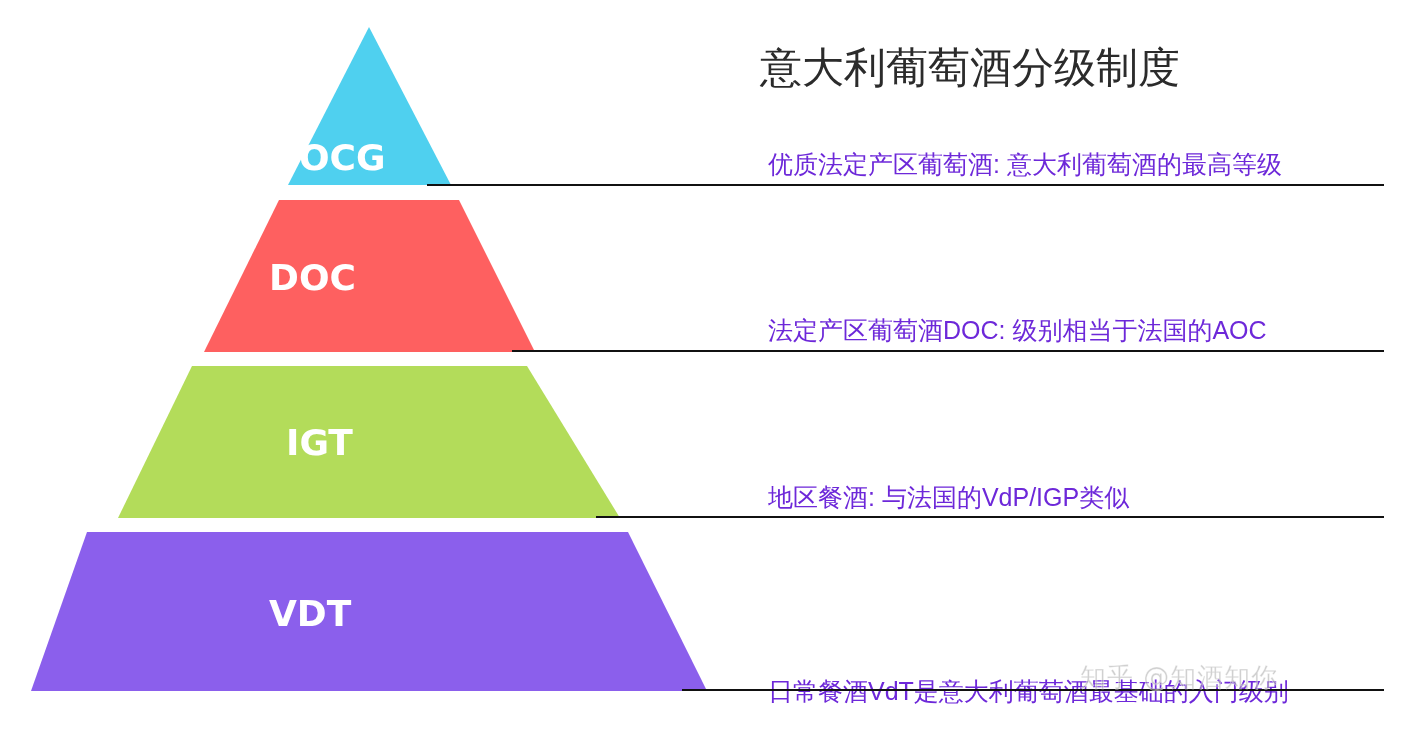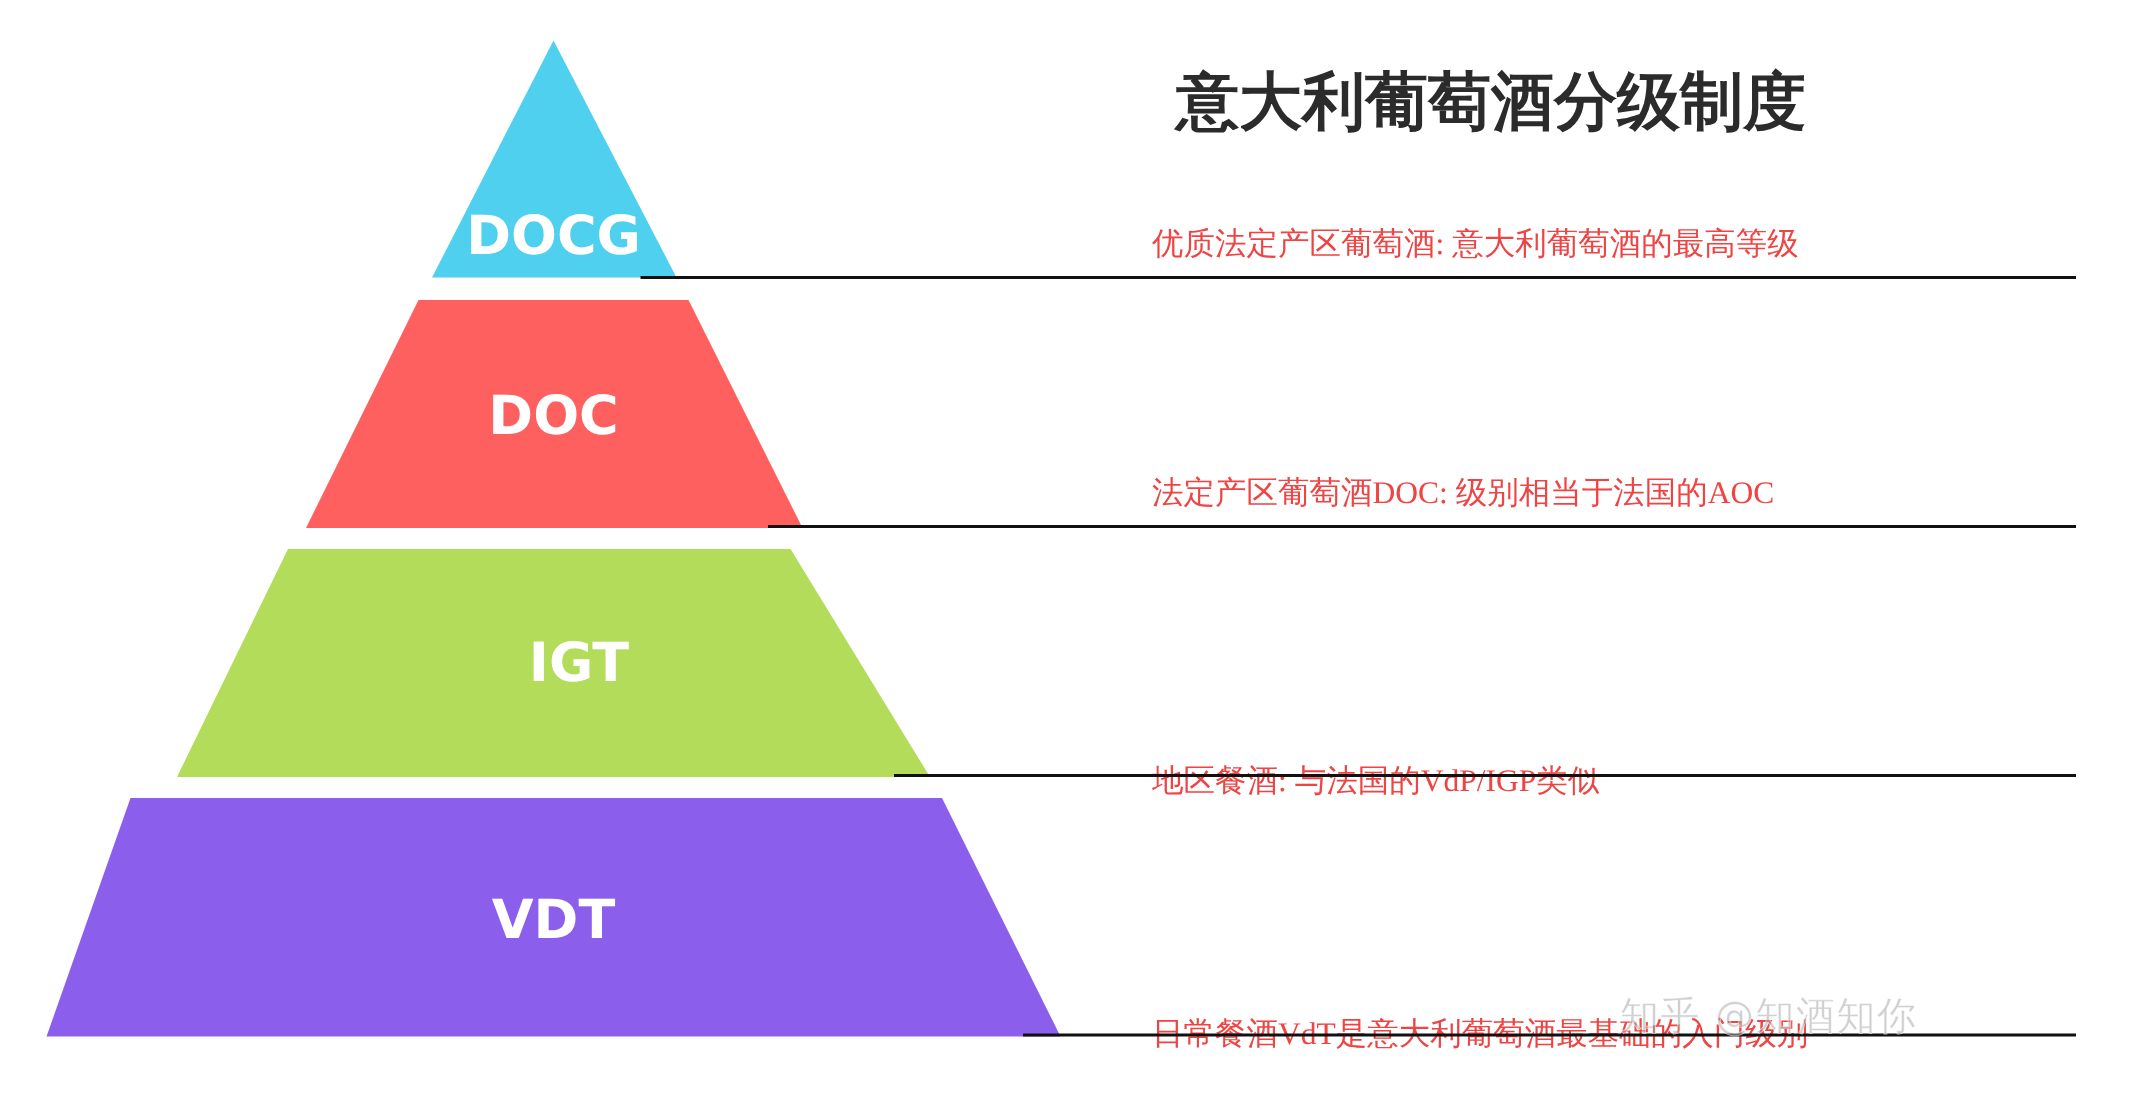--- a/index.html
+++ b/index.html
@@ -20,43 +20,41 @@
     top: 0;
     width: 1427px;
     height: 742px;
   }
   .tier-label {
     position: absolute;
     color: #ffffff;
     font-weight: bold;
     font-size: 36px;
     font-family: "DejaVu Sans", "Liberation Sans", sans-serif;
-    text-align: center;
     width: 200px;
     line-height: 1;
     transform: translateX(-50%);
   }
   .title {
     position: absolute;
     left: 760px;
     top: 40px;
     font-size: 42px;
-    font-weight: bold;
+    font-weight: normal;
     color: #2b2b2b;
     font-family: "DejaVu Sans", "Liberation Sans", sans-serif;
     letter-spacing: 0px;
     white-space: nowrap;
-    margin-left: 24px;
   }
   .desc {
     position: absolute;
     left: 768px;
-    font-size: 21px;
-    color: #ef4444;
-    font-family: Liberation Serif, serif;
+    font-size: 25px;
+    color: #6d28d9;
+    font-family: Liberation Sans, sans-serif;
     white-space: nowrap;
     line-height: 1;
   }
   .rule {
     position: absolute;
     height: 1.5px;
     background: #111111;
   }
   .watermark {
     position: absolute;
@@ -82,21 +80,21 @@
 
 <div class="tier-label" style="left:369px; top:140px;">DOCG</div>
 <div class="tier-label" style="left:369px; top:260px;">DOC</div>
 <div class="tier-label" style="left:386px; top:425px;">IGT</div>
 <div class="tier-label" style="left:369px; top:596px;">VDT</div>
 
 <div class="title">意大利葡萄酒分级制度</div>
 
 <div class="desc" style="top:152px;">优质法定产区葡萄酒:  意大利葡萄酒的最高等级</div>
 <div class="desc" style="top:318px;">法定产区葡萄酒DOC:  级别相当于法国的AOC</div>
-<div class="desc" style="top:510px;">地区餐酒: 与法国的VdP/IGP类似</div>
+<div class="desc" style="top:485px;">地区餐酒: 与法国的VdP/IGP类似</div>
 <div class="desc" style="top:679px;">日常餐酒VdT是意大利葡萄酒最基础的入门级别</div>
 
 <div class="rule" style="left:427px; top:184px; width:957px;"></div>
 <div class="rule" style="left:512px; top:350px; width:872px;"></div>
 <div class="rule" style="left:596px; top:516px; width:788px;"></div>
 <div class="rule" style="left:682px; top:689px; width:702px;"></div>
 
 <div class="watermark">知乎 @知酒知你</div>
 
 </body></html>

